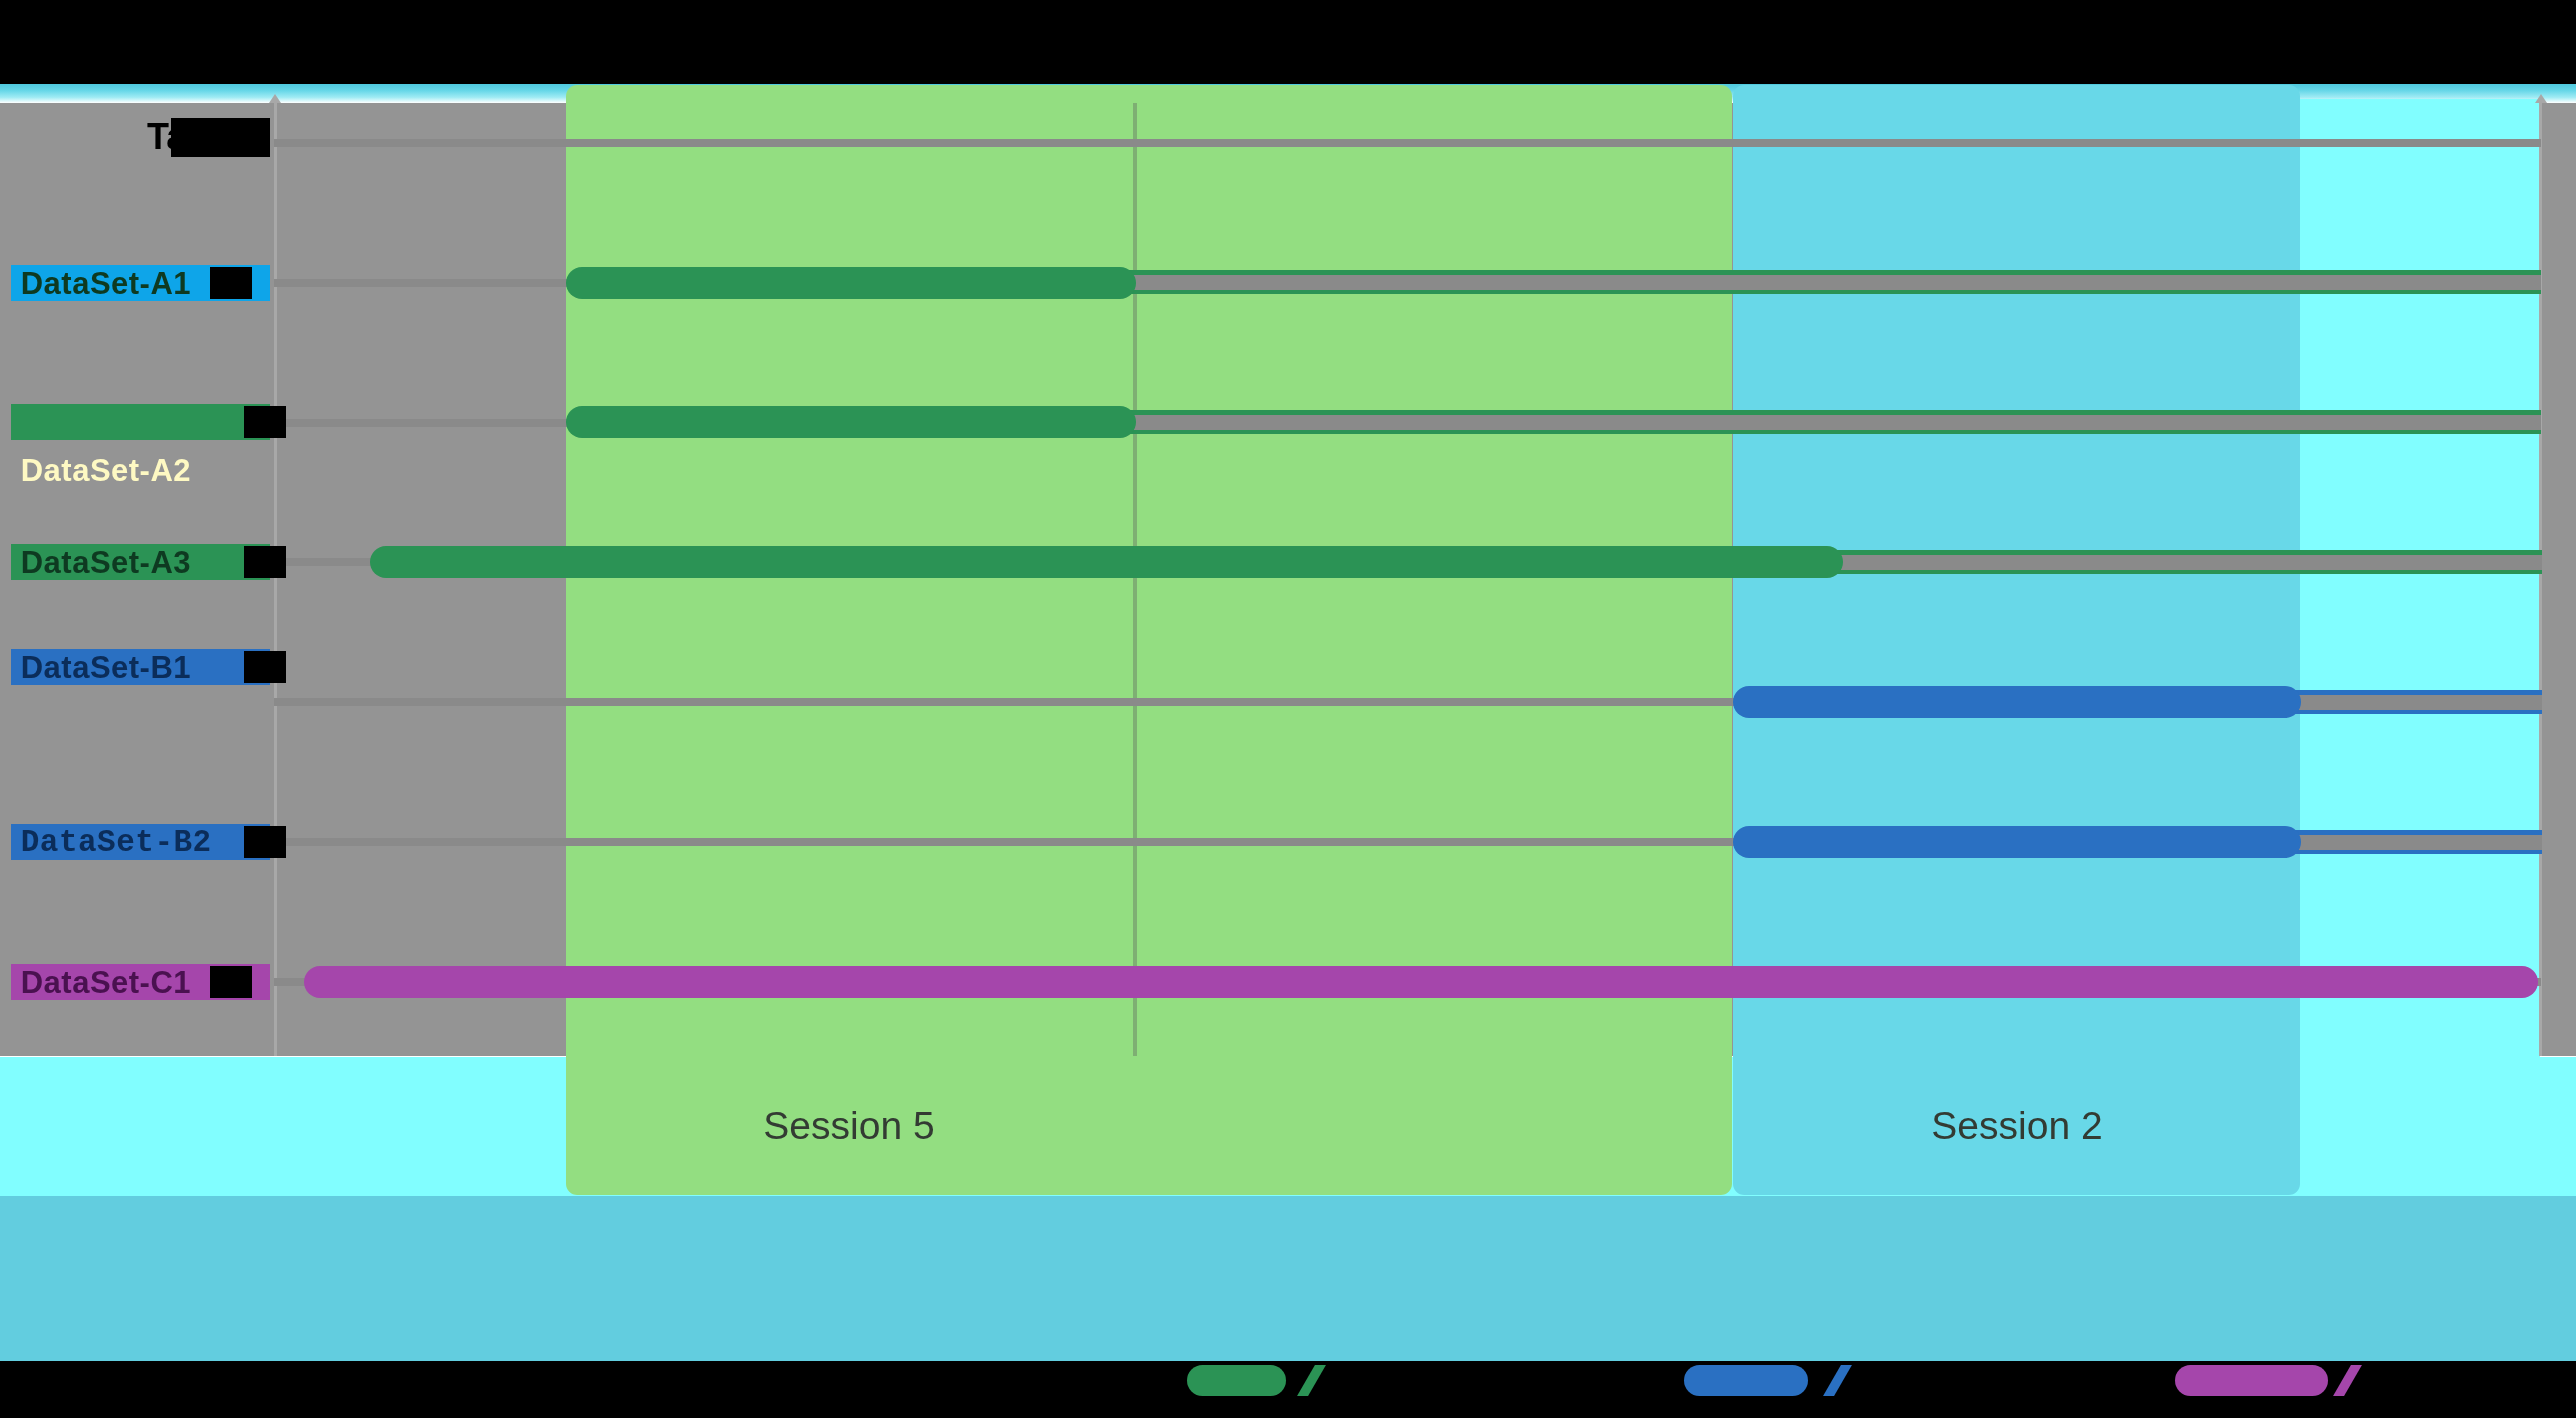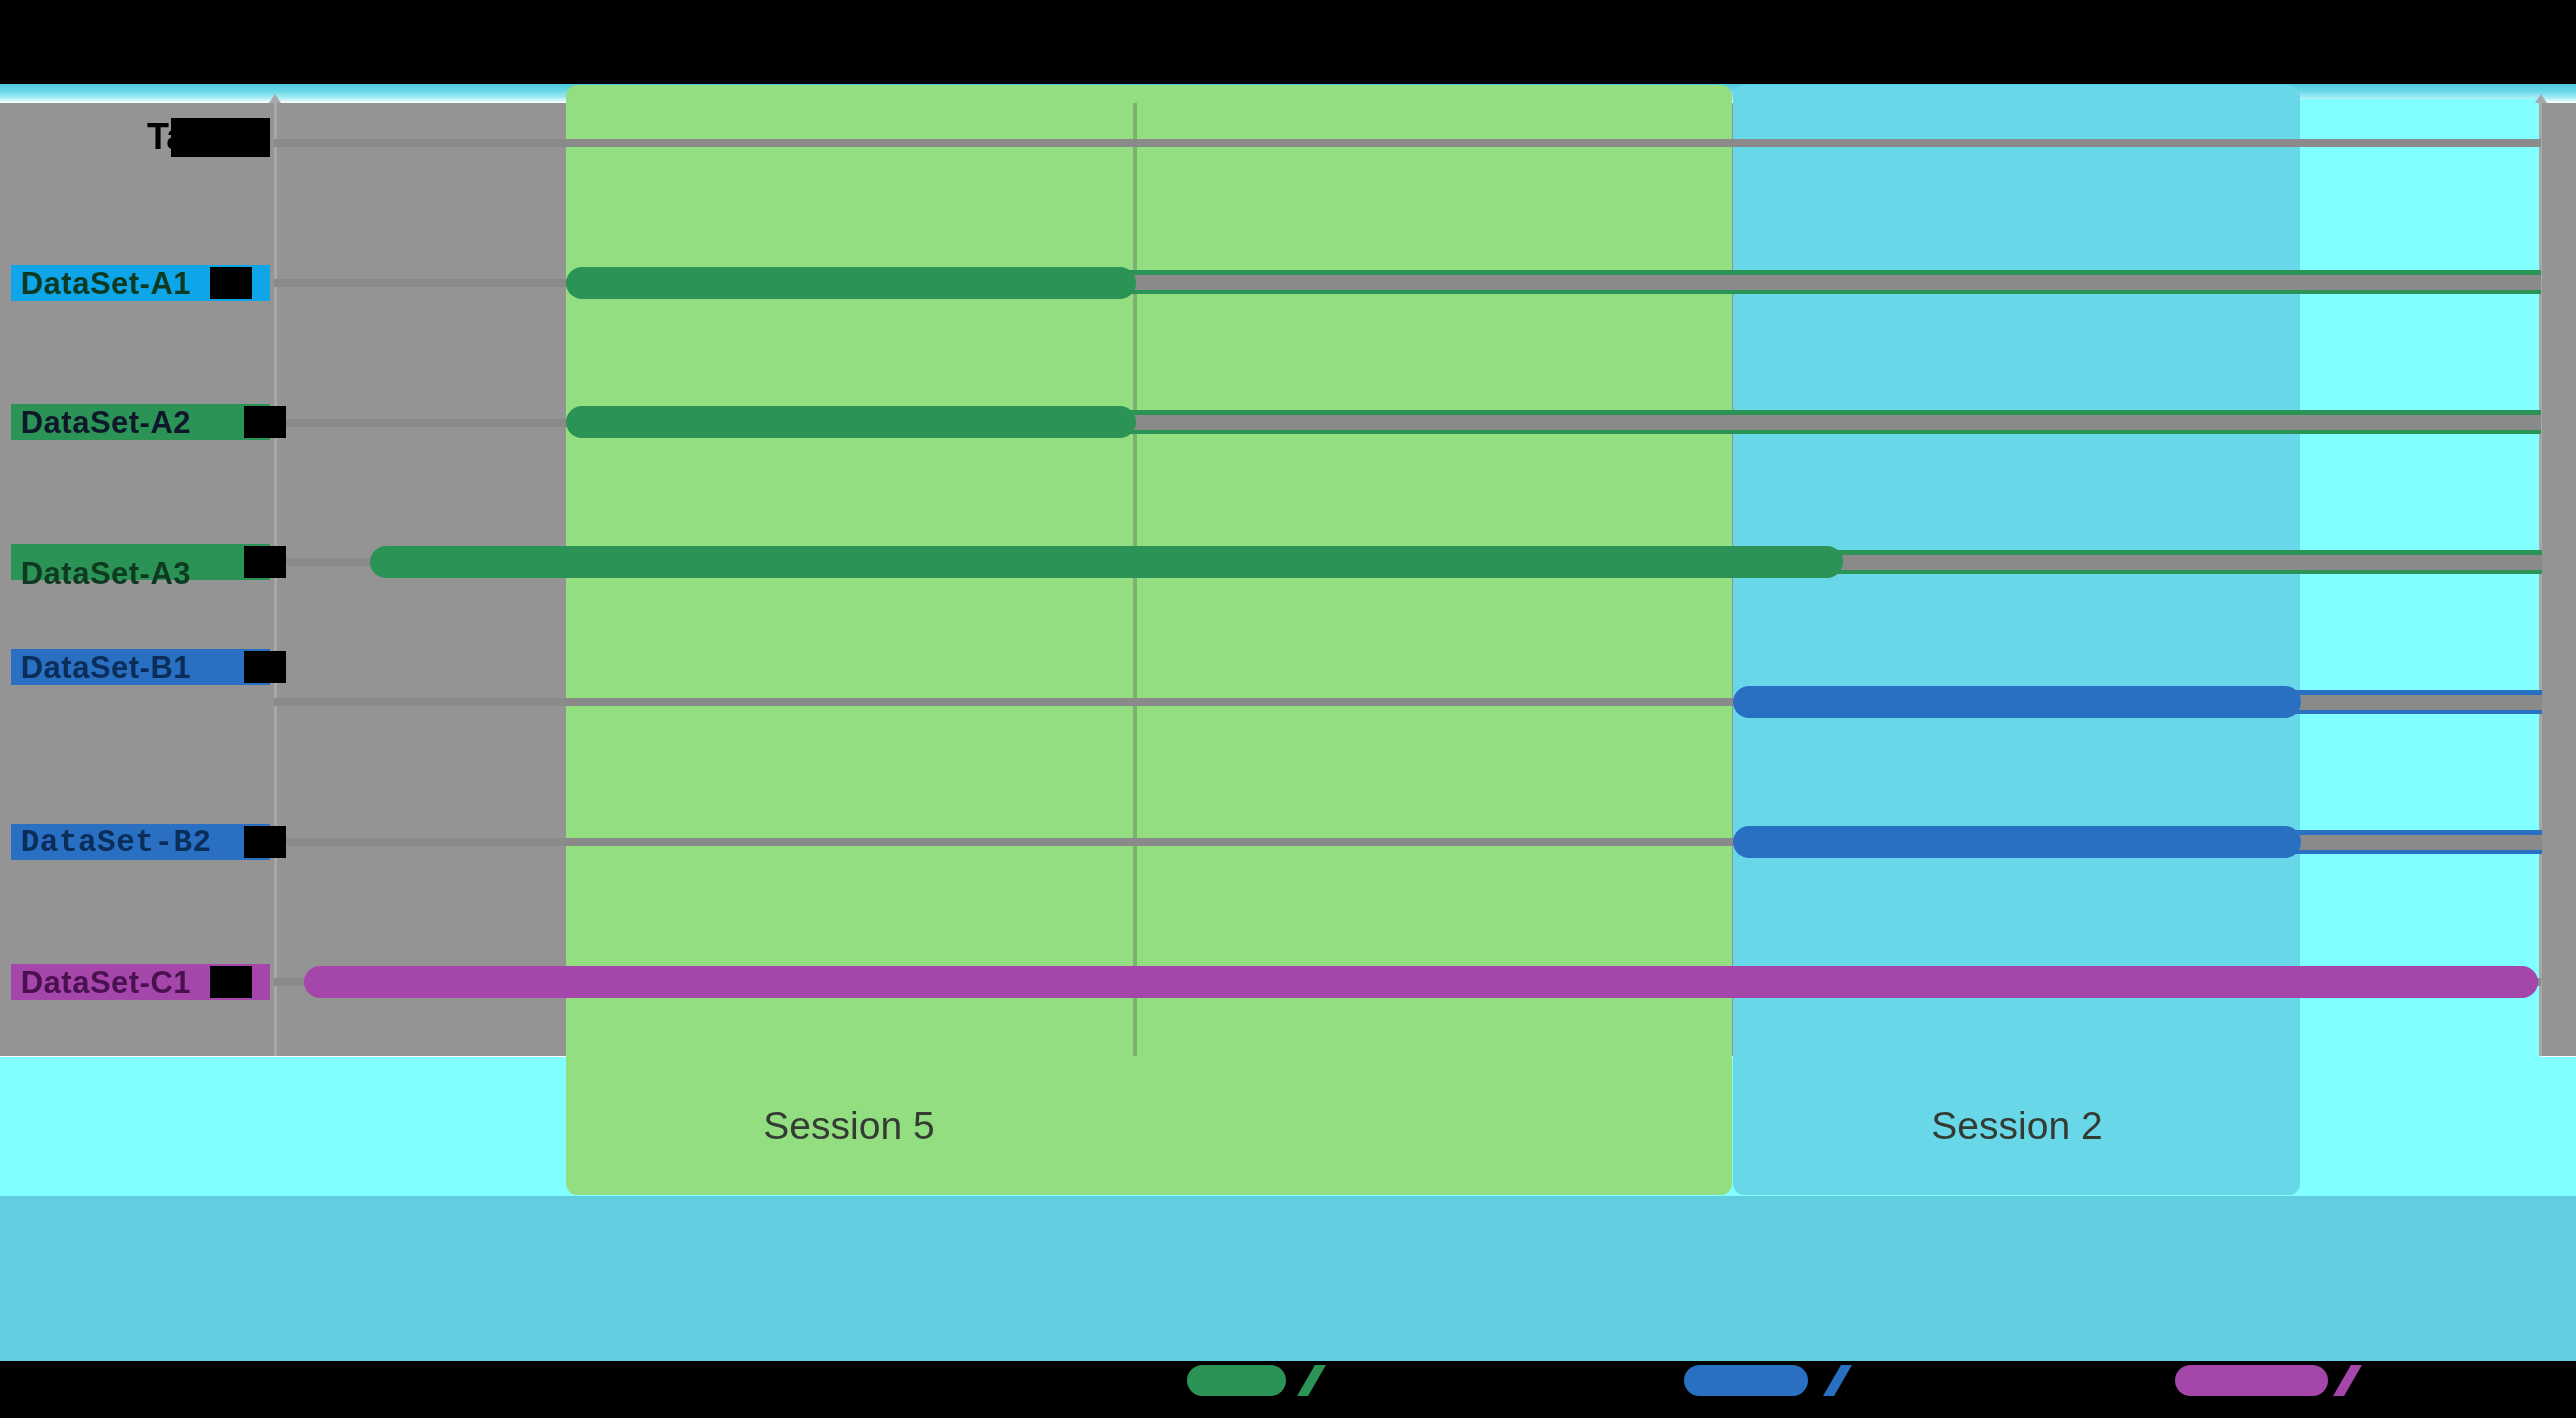--- a/index.html
+++ b/index.html
@@ -66,28 +66,28 @@
       <div class="abs cont" style="left: 1126px; top: 270px; width: 1415px; background: linear-gradient(rgb(43, 147, 85) 0px, rgb(43, 147, 85) 4.7px, rgb(138, 138, 138) 4.7px, rgb(138, 138, 138) 20px, rgb(43, 147, 85) 20px, rgb(43, 147, 85) 24.4px);"></div>
       <div class="abs bar" style="left: 566px; top: 267px; width: 570px; background: rgb(43, 147, 85);"></div>
       <div class="abs badge" style="top: 265px; background: #0ea5e9;">
         <span class="badge-text" style="color: rgb(14, 58, 33);">DataSet-A1</span>
         <div class="abs redact" style="left: 199px; top: 1.9px; width: 42px; height: 32px;"></div>
       </div>
       <div class="abs hgrid" style="left: 274px; top: 419px; width: 2267px;"></div>
       <div class="abs cont" style="left: 1126px; top: 410px; width: 1415px; background: linear-gradient(rgb(43, 147, 85) 0px, rgb(43, 147, 85) 4.7px, rgb(138, 138, 138) 4.7px, rgb(138, 138, 138) 20px, rgb(43, 147, 85) 20px, rgb(43, 147, 85) 24.4px);"></div>
       <div class="abs bar" style="left: 566px; top: 406px; width: 570px; background: rgb(43, 147, 85);"></div>
       <div class="abs badge" style="top: 404px; background: rgb(43, 147, 85);">
-        <span class="badge-text" style="color: #0f172a;">DataSet-A2</span>
+        <span class="badge-text" style="color: #fef9c3; margin-top: 48px;">DataSet-A2</span>
         <div class="abs redact" style="left: 233px; top: 1.9px; width: 42px; height: 32px;"></div>
       </div>
       <div class="abs hgrid" style="left: 274px; top: 558px; width: 2267px;"></div>
       <div class="abs cont" style="left: 1834px; top: 550px; width: 708px; background: linear-gradient(rgb(43, 147, 85) 0px, rgb(43, 147, 85) 4.7px, rgb(138, 138, 138) 4.7px, rgb(138, 138, 138) 20px, rgb(43, 147, 85) 20px, rgb(43, 147, 85) 24.4px);"></div>
       <div class="abs bar" style="left: 370px; top: 546px; width: 1473px; background: rgb(43, 147, 85);"></div>
       <div class="abs badge" style="top: 544px; background: rgb(43, 147, 85);">
-        <span class="badge-text" style="color: rgb(14, 58, 33); margin-top: 11px;">DataSet-A3</span>
+        <span class="badge-text" style="color: rgb(14, 58, 33);">DataSet-A3</span>
         <div class="abs redact" style="left: 233px; top: 1.9px; width: 42px; height: 32px;"></div>
       </div>
       <div class="abs hgrid" style="left: 274px; top: 698px; width: 2267px;"></div>
       <div class="abs cont" style="left: 2292px; top: 690px; width: 250px; background: linear-gradient(rgb(42, 112, 194) 0px, rgb(42, 112, 194) 4.7px, rgb(138, 138, 138) 4.7px, rgb(138, 138, 138) 20px, rgb(42, 112, 194) 20px, rgb(42, 112, 194) 24.4px);"></div>
       <div class="abs bar" style="left: 1733px; top: 686px; width: 568px; background: rgb(42, 112, 194);"></div>
       <div class="abs badge" style="top: 649px; background: rgb(42, 112, 194);">
         <span class="badge-text" style="color: rgb(11, 45, 90);">DataSet-B1</span>
         <div class="abs redact" style="left: 233px; top: 1.9px; width: 42px; height: 32px;"></div>
       </div>
       <div class="abs hgrid" style="left: 274px; top: 838px; width: 2267px;"></div>

